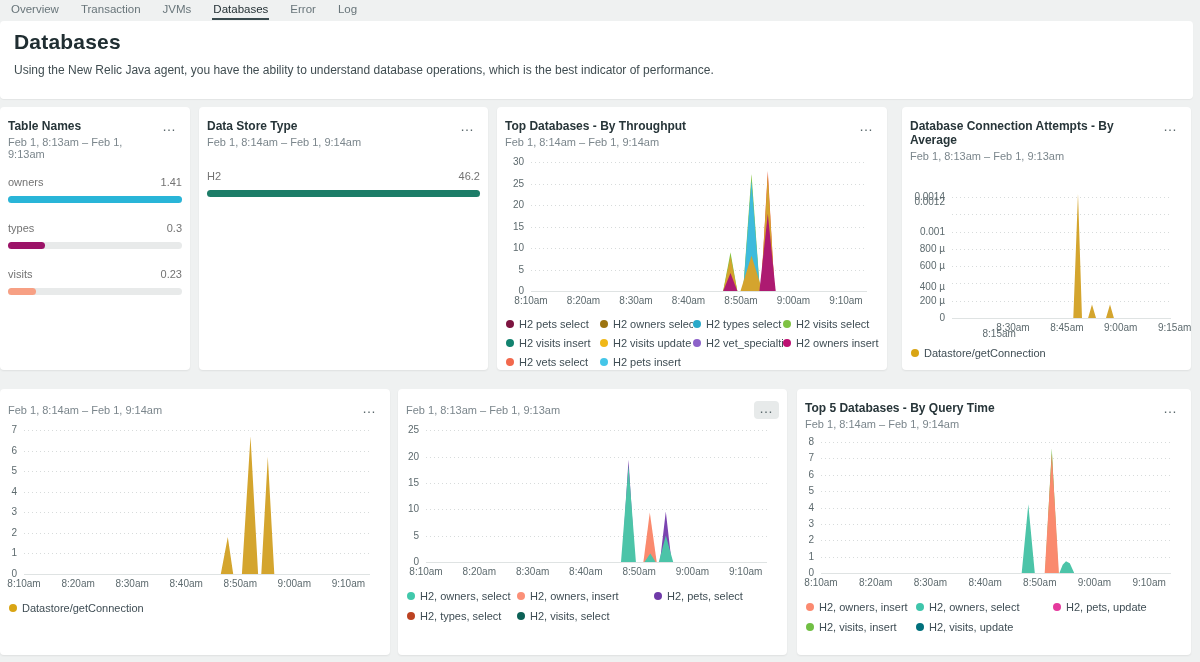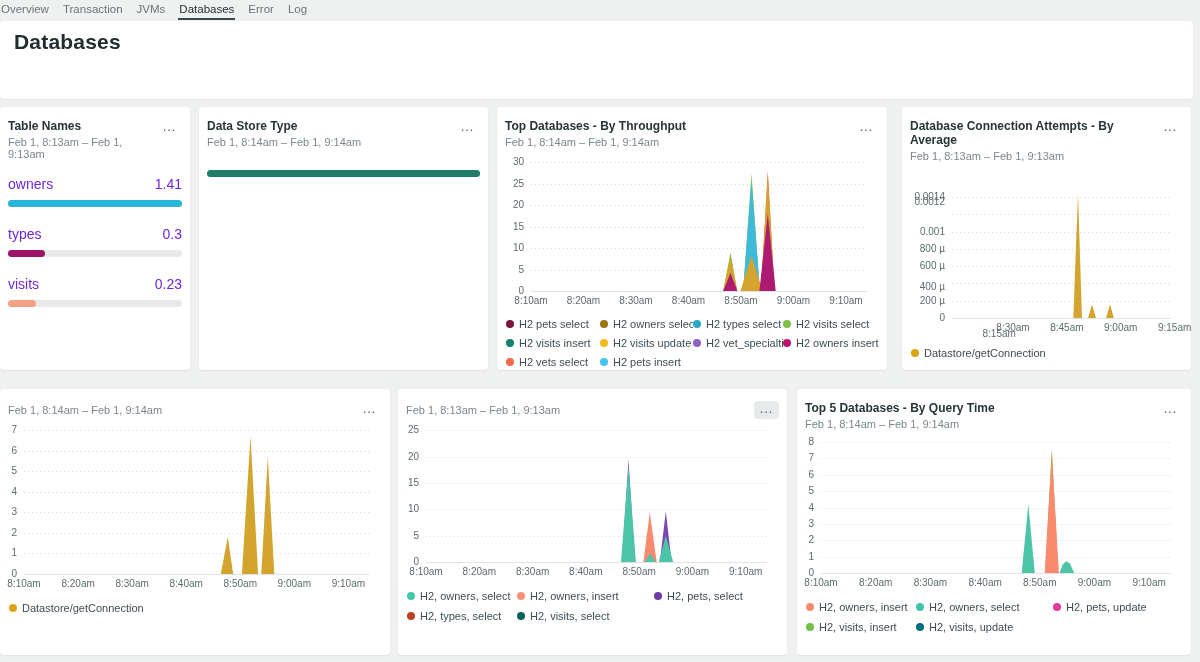--- a/index.html
+++ b/index.html
@@ -2,38 +2,38 @@
 <html><head>
 <meta charset="utf-8">
 <style>
   html,body{margin:0;padding:0}
   body{
     width:1200px;height:662px;position:relative;overflow:hidden;
     background:#eff1f1;font-family:"Liberation Sans",sans-serif;
     -webkit-font-smoothing:antialiased;
   }
   
-  .tabbar{position:absolute;left:0;top:0;right:0;height:21px;display:flex;gap:12px;padding-left:0;align-items:flex-start}
+  .tabbar{position:absolute;left:0;top:0;right:0;height:21px;display:flex;gap:20px;padding-left:10px;align-items:flex-start}
   .tab{font-size:11.5px;color:#68757a;padding:3px 1px 2px;cursor:pointer;line-height:13px}
   .tab.active{color:#1f2c30;border-bottom:2px solid #394a4e}
   
   .headerband{position:absolute;left:0;top:21px;width:1193px;height:78px;background:#fff;border-radius:4px;box-shadow:0 1px 1px rgba(0,0,0,.05)}
   .headerband h1{margin:9px 0 0 14px;font-size:21px;font-weight:700;color:#202e32;letter-spacing:.2px}
   .headerband .desc{margin:9px 0 0 14px;font-size:12px;color:#404d51}
   
   .card{position:absolute;background:#fff;border-radius:4px;box-shadow:0 1px 2px rgba(0,0,0,.07);padding:12px 8px;box-sizing:border-box;overflow:hidden}
   .card-head{display:flex;justify-content:space-between;align-items:flex-start}
   .card-title{font-size:12px;font-weight:700;color:#273539;line-height:14px}
   .card-sub{font-size:11px;color:#7b868c;margin-top:3px}
   .menu-btn{border:none;background:transparent;color:#5a686c;font-size:14px;line-height:8px;padding:3px 5px 7px;border-radius:4px;cursor:pointer;letter-spacing:1px}
   .menu-btn.raised{background:#e7eaea}
   
   .barlist{margin-top:16px}
   .bar-row{margin-bottom:19px;cursor:pointer}
-  .bar-line{display:flex;justify-content:space-between;font-size:14px;color:#6d28d9;margin-bottom:8px}
+  .bar-line{display:flex;justify-content:space-between;font-size:11px;color:#737373;margin-bottom:8px}
   .bar-track{height:7px;background:#e8eaea;border-radius:4px;position:relative}
   .bar-fill{height:7px;border-radius:4px;position:absolute;left:0;top:0}
   
   .chart{position:relative}
   .ytick{position:absolute;font-size:10px;color:#5d6a6e;text-align:right;line-height:12px}
   .xtick{position:absolute;font-size:10px;color:#5d6a6e;transform:translateX(-50%);white-space:nowrap;line-height:12px}
   
   .legend{display:grid;row-gap:8px;font-size:11px;color:#3f4d54;padding-left:1px}
   .legend-item{display:flex;align-items:center;gap:5px;cursor:pointer;white-space:nowrap;overflow:hidden}
   .legend-dot{width:8px;height:8px;border-radius:50%;flex:none}
@@ -45,20 +45,21 @@
     <span class="tab">Overview</span>
     <span class="tab">Transaction</span>
     <span class="tab">JVMs</span>
     <span class="tab active">Databases</span>
     <span class="tab">Error</span>
     <span class="tab">Log</span>
   </nav>
 
 <header class="headerband">
   <h1>Databases</h1>
+  <div class="desc">Using the New Relic Java agent, you have the ability to understand database operations, which is the best indicator of performance.</div>
 </header>
 
 <section class="card" style="left:0;top:107px;width:190px;height:263px">
   <div class="card-head">
     <div>
       <div class="card-title">Table Names</div>
       <div class="card-sub">Feb 1, 8:13am – Feb 1, 9:13am</div>
     </div>
     <button class="menu-btn">…</button>
   </div>
@@ -96,20 +97,24 @@
 <section class="card" style="left:199px;top:107px;width:289px;height:263px">
   <div class="card-head">
     <div>
       <div class="card-title">Data Store Type</div>
       <div class="card-sub">Feb 1, 8:14am – Feb 1, 9:14am</div>
     </div>
     <button class="menu-btn">…</button>
   </div>
   <div class="barlist" style="margin-top:22px">
       <div class="bar-row">
+        <div class="bar-line">
+          <span>H2</span>
+          <span>46.2</span>
+        </div>
         <div class="bar-track">
           <div class="bar-fill" style="width: 100%; background: rgb(29, 125, 104);"></div>
         </div>
       </div>
     </div>
 </section>
 
 <section class="card" style="left:497px;top:107px;width:390px;height:263px">
   <div class="card-head">
     <div>

